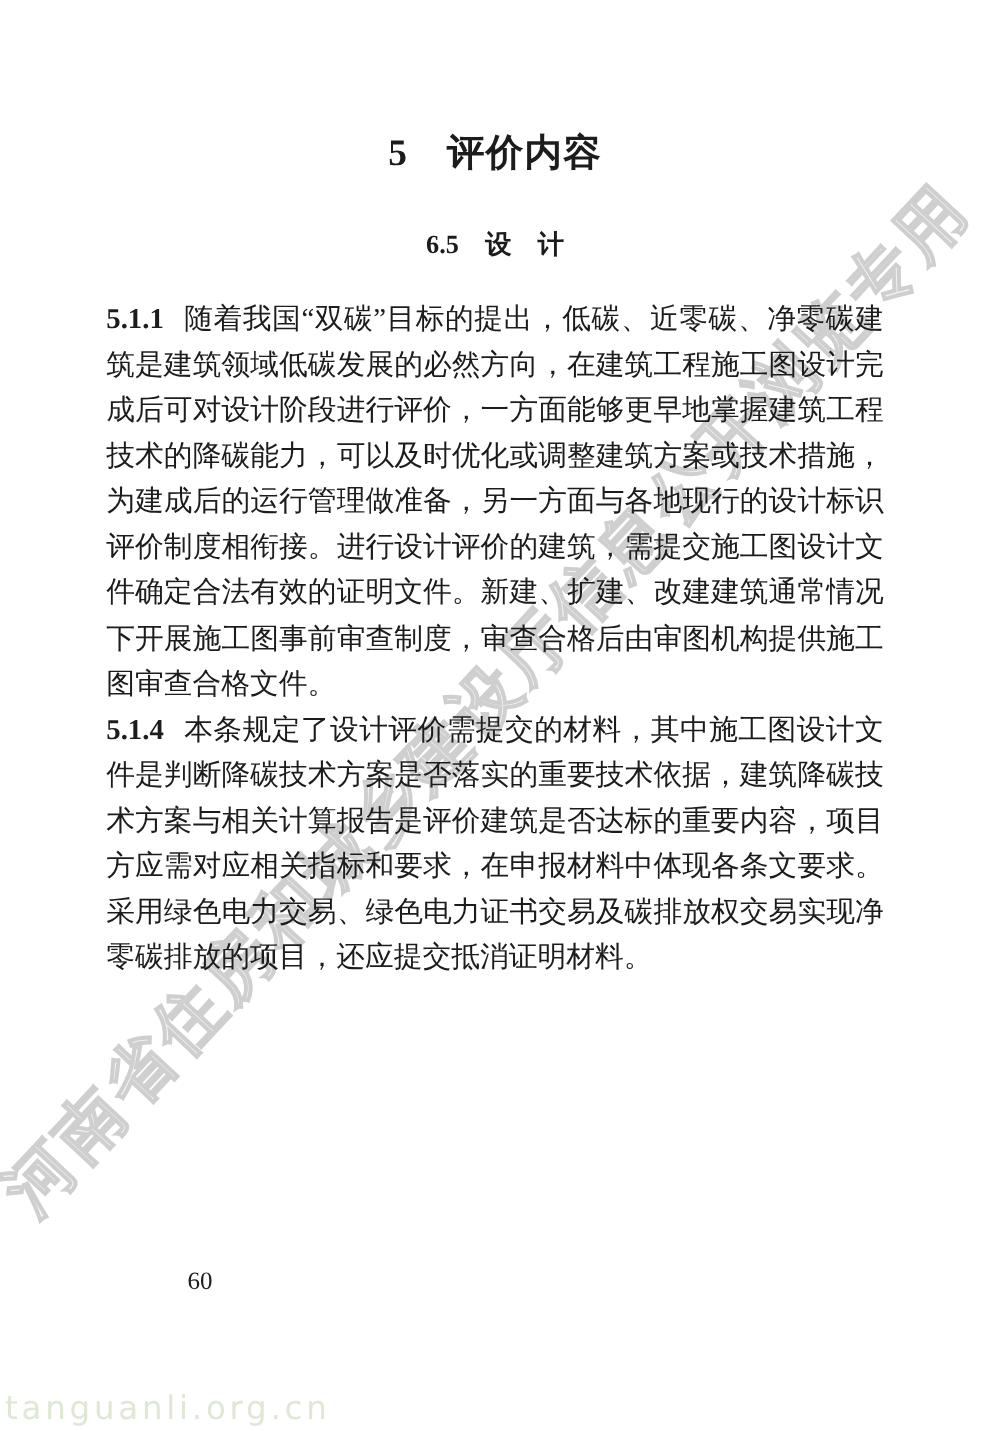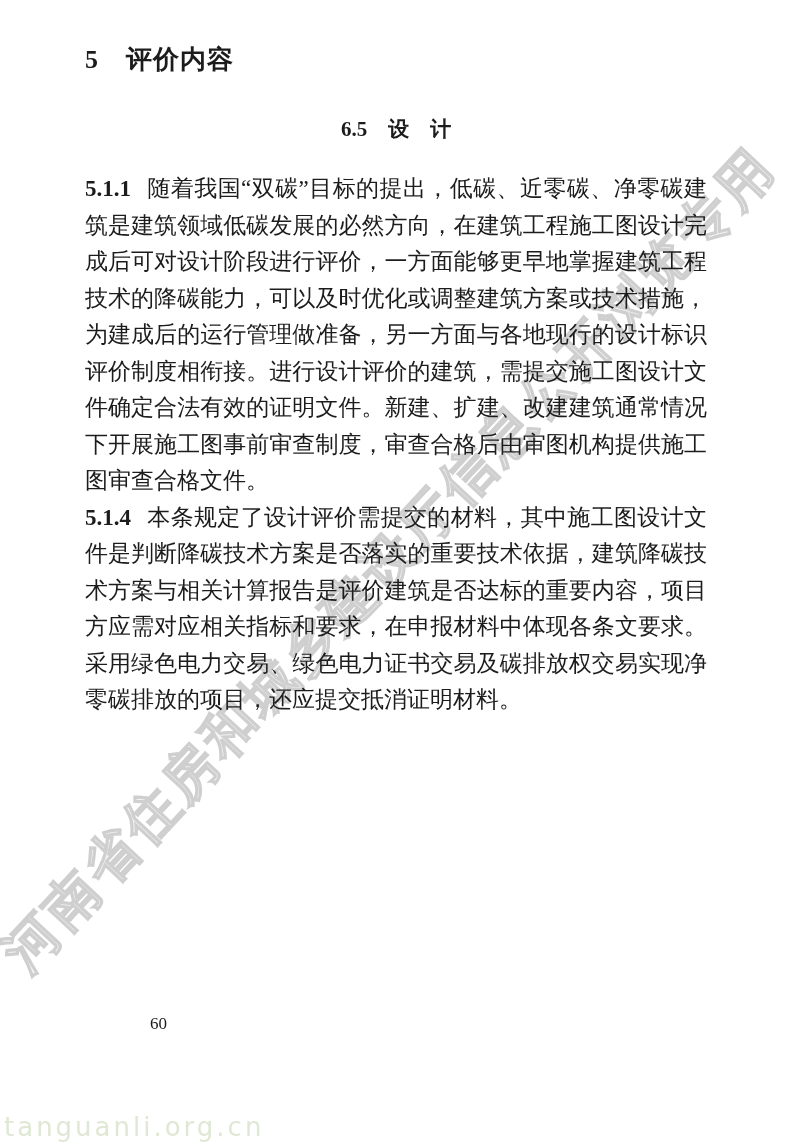--- a/index.html
+++ b/index.html
@@ -30,22 +30,23 @@
   }
   .content {
     position: absolute;
     left: 85px;
     top: 0;
     width: 622px;
     z-index: 2;
   }
   .chapter-title {
     margin: 0;
-    padding-top: 42px;
-    font-size: 26px;
+    padding-top: 102px;
+    text-align: center;
+    font-size: 30px;
     font-weight: bold;
     letter-spacing: 1px;
   }
   .section-title {
     margin: 0;
     margin-top: 38px;
     text-align: center;
     font-size: 21px;
     font-weight: bold;
   }
@@ -60,21 +61,21 @@
   .plabel {
     font-weight: bold;
     margin-right: 16px;
   }
   .plabel:empty { display: none; }
   .body-para.indent { text-indent: 2em; }
   .page-number {
     position: absolute;
     left: 150px;
     top: 1014px;
-    font-size: 17px;
+    font-size: 20px;
     z-index: 2;
   }
   .wm-corner {
     position: absolute;
     left: 4px;
     top: 1112px;
     font-family: "DejaVu Sans", sans-serif;
     font-weight: normal;
     font-size: 26px;
     letter-spacing: 3px;

